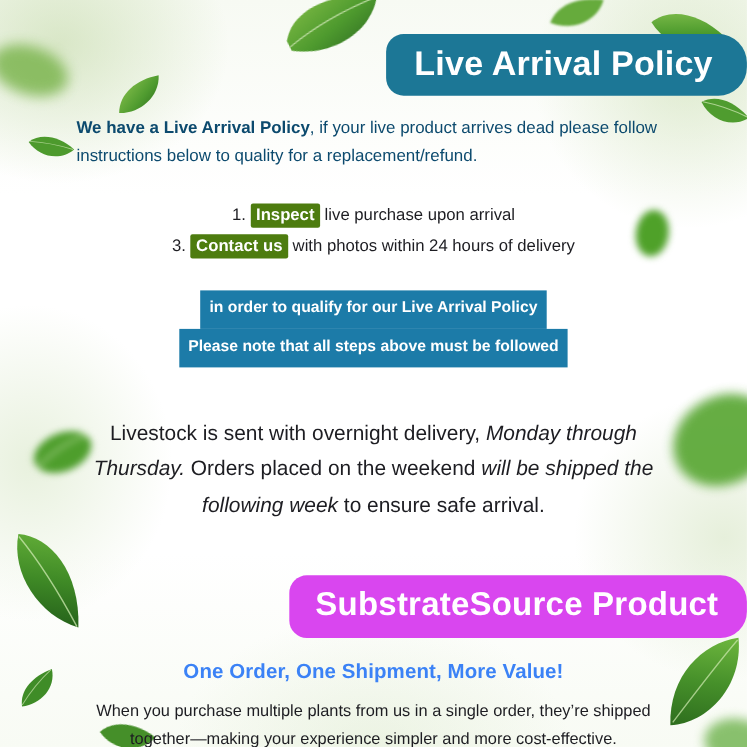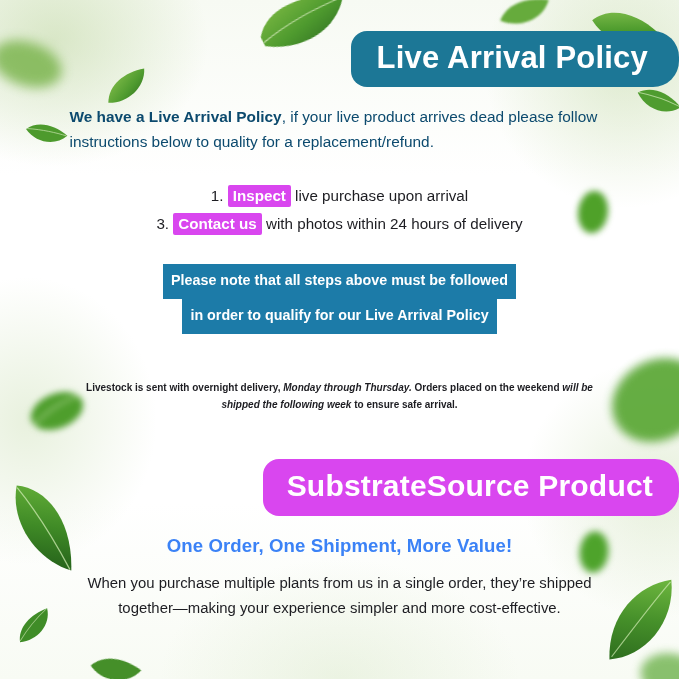--- a/index.html
+++ b/index.html
@@ -83,21 +83,21 @@
 
   .steps {
     margin-top: 27px;
     text-align: center;
     font-size: 15.2px;
     line-height: 1.88;
     color: #1d1d22;
   }
   .step { white-space: nowrap; }
   .hl {
-    background: #d946ef;
+    background: #4d7c0f;
     color: #ffffff;
     font-weight: bold;
     padding: 2px 5px 3px;
     border-radius: 2px;
   }
 
   .note-block {
     margin-top: 25px;
     text-align: center;
     line-height: 1.95;
@@ -109,24 +109,23 @@
     font-weight: bold;
     font-size: 14.3px;
     padding: 3px 8px 4px;
     white-space: nowrap;
   }
 
   .livestock {
     margin: 45px auto 12px;
     width: 520px;
     text-align: center;
-    font-size: 10px;
+    font-size: 19px;
     line-height: 1.72;
     color: #1d1d22;
-    font-weight: bold;
   }
   .livestock i { font-style: italic; }
 
   .product-section { margin-top: 46px; }
 
   .tagline {
     text-align: center;
     font-size: 18.6px;
     font-weight: bold;
     color: #3b82f6;
@@ -301,22 +300,22 @@
   <div class="steps">
 
     <div class="step"><span>1.</span><span></span>&nbsp;<span class="hl">Inspect</span><span> live purchase upon arrival</span></div>
 
 
     <div class="step"><span>3.</span><span></span>&nbsp;<span class="hl">Contact us</span><span> with photos within 24 hours of delivery</span></div>
 
   </div>
 
   <div class="note-block">
+    <div><span class="note-line">in order to qualify for our Live Arrival Policy</span></div>
     <div><span class="note-line">Please note that all steps above must be followed</span></div>
-    <div><span class="note-line">in order to qualify for our Live Arrival Policy</span></div>
   </div>
 
   <p class="livestock"><span>Livestock is sent with overnight delivery, </span><i>Monday through Thursday.</i>
     <span>Orders placed on the weekend </span><i>will be shipped the following week</i>
     <span>to ensure safe arrival.</span></p>
 
   <div class="product-section">
 
     <div class="banner-row">
       <div class="banner banner-product">SubstrateSource Product</div>

